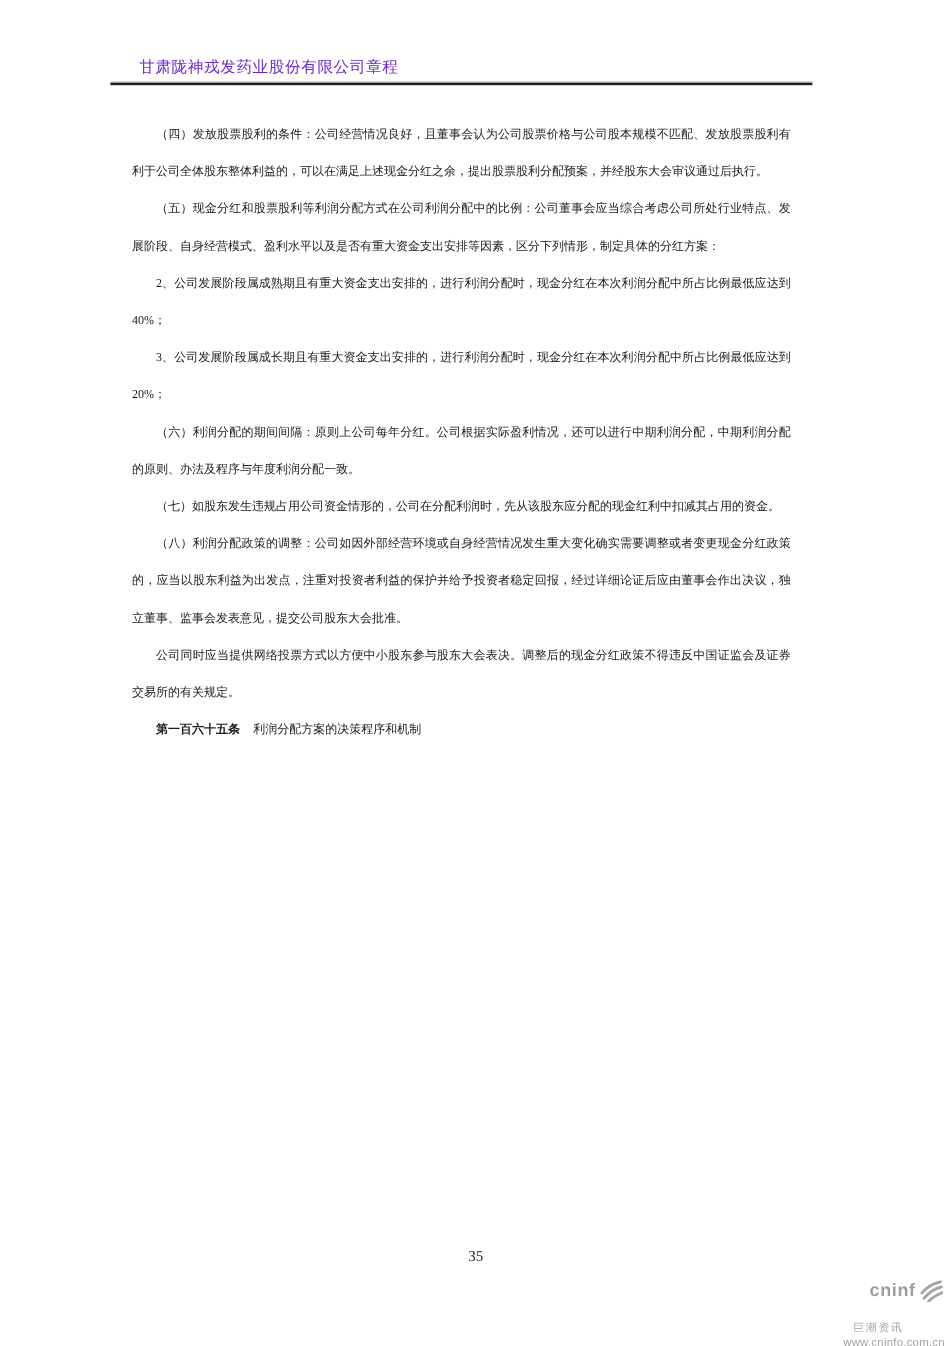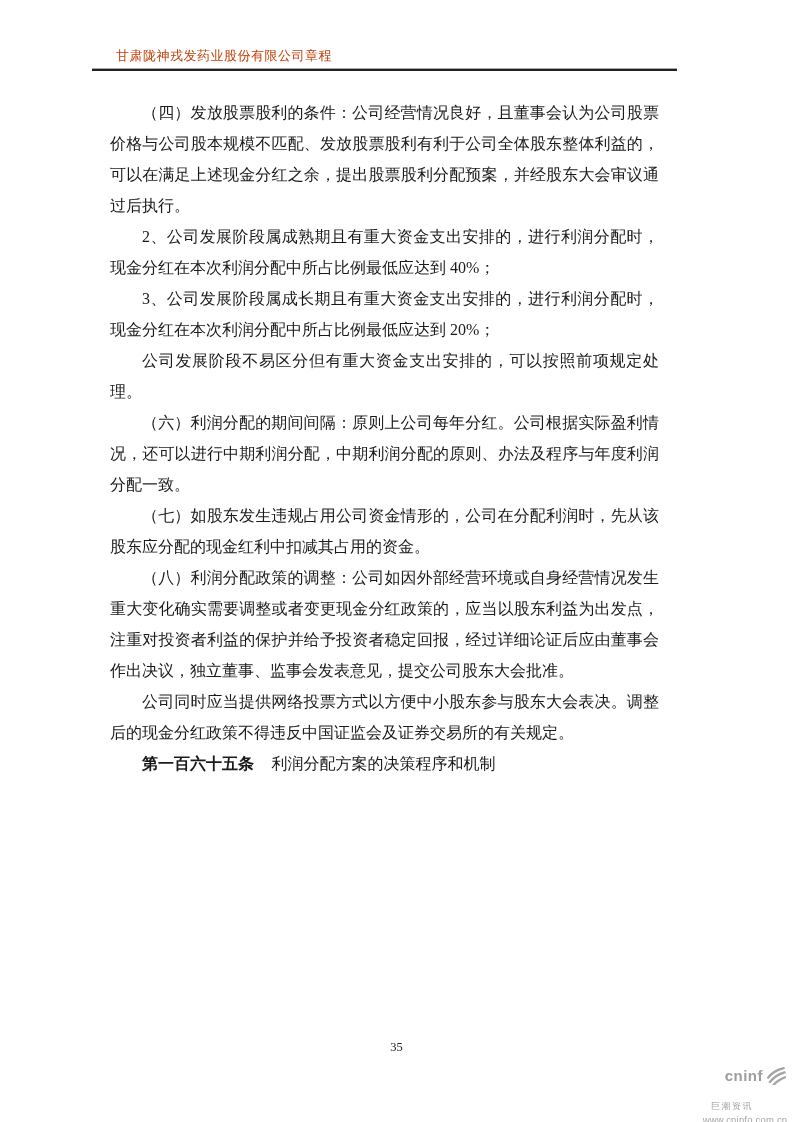--- a/index.html
+++ b/index.html
@@ -13,37 +13,37 @@
     -webkit-font-smoothing: antialiased;
   }
   .page { position: absolute; inset: 0; }
 
   
   .header-title {
     position: absolute;
     left: 116px; top: 47px;
     font-size: 13px;
     letter-spacing: 0.5px;
-    color: #c2410c;
+    color: #6d28d9;
     white-space: nowrap;
   }
   .header-rule {
     position: absolute;
     left: 92px; top: 68px;
     width: 585px; height: 0;
     border-top: 1px solid #a9a9a9;
     border-bottom: 2px solid #222222;
   }
 
   
   .doc-body {
     position: absolute;
     left: 110px; top: 97px;
     width: 549px;
-    font-size: 16px;
+    font-size: 10px;
     line-height: 31px;
     text-align: justify;
     text-justify: inter-ideograph;
     color: #1a1a1a;
   }
   .doc-body p {
     margin: 0;
     text-indent: 2em;
   }
   .article-num {
@@ -103,23 +103,23 @@
 </head>
 <body>
 
 <div class="page">
 
   <div class="header-title">甘肃陇神戎发药业股份有限公司章程</div>
   <div class="header-rule"></div>
 
   <div class="doc-body">
       <p>（四）发放股票股利的条件：公司经营情况良好，且董事会认为公司股票价格与公司股本规模不匹配、发放股票股利有利于公司全体股东整体利益的，可以在满足上述现金分红之余，提出股票股利分配预案，并经股东大会审议通过后执行。</p>
+      <p>（五）现金分红和股票股利等利润分配方式在公司利润分配中的比例：公司董事会应当综合考虑公司所处行业特点、发展阶段、自身经营模式、盈利水平以及是否有重大资金支出安排等因素，区分下列情形，制定具体的分红方案：</p>
       <p>2、公司发展阶段属成熟期且有重大资金支出安排的，进行利润分配时，现金分红在本次利润分配中所占比例最低应达到 40%；</p>
       <p>3、公司发展阶段属成长期且有重大资金支出安排的，进行利润分配时，现金分红在本次利润分配中所占比例最低应达到 20%；</p>
-      <p>公司发展阶段不易区分但有重大资金支出安排的，可以按照前项规定处理。</p>
       <p>（六）利润分配的期间间隔：原则上公司每年分红。公司根据实际盈利情况，还可以进行中期利润分配，中期利润分配的原则、办法及程序与年度利润分配一致。</p>
       <p>（七）如股东发生违规占用公司资金情形的，公司在分配利润时，先从该股东应分配的现金红利中扣减其占用的资金。</p>
       <p>（八）利润分配政策的调整：公司如因外部经营环境或自身经营情况发生重大变化确实需要调整或者变更现金分红政策的，应当以股东利益为出发点，注重对投资者利益的保护并给予投资者稳定回报，经过详细论证后应由董事会作出决议，独立董事、监事会发表意见，提交公司股东大会批准。</p>
       <p>公司同时应当提供网络投票方式以方便中小股东参与股东大会表决。调整后的现金分红政策不得违反中国证监会及证券交易所的有关规定。</p>
       <p><span class="article-num">第一百六十五条</span>利润分配方案的决策程序和机制</p>
     </div>
 
   <div class="page-number">35</div>
 
   <div class="cninfo-logo">

